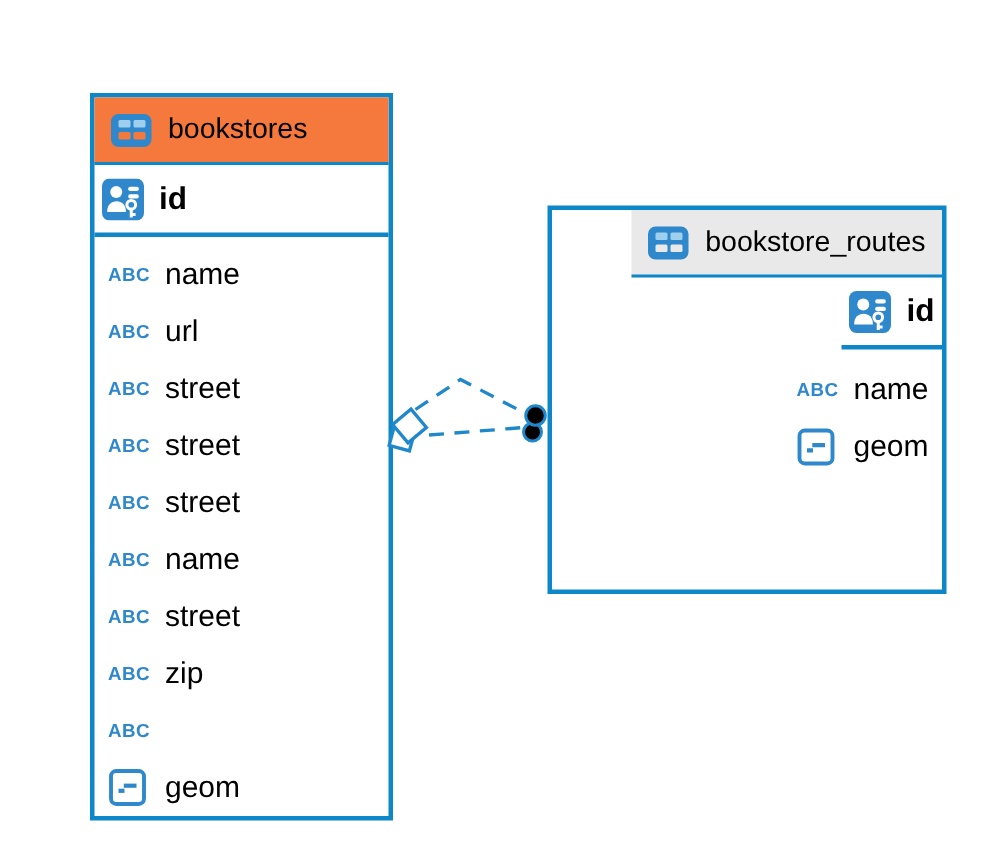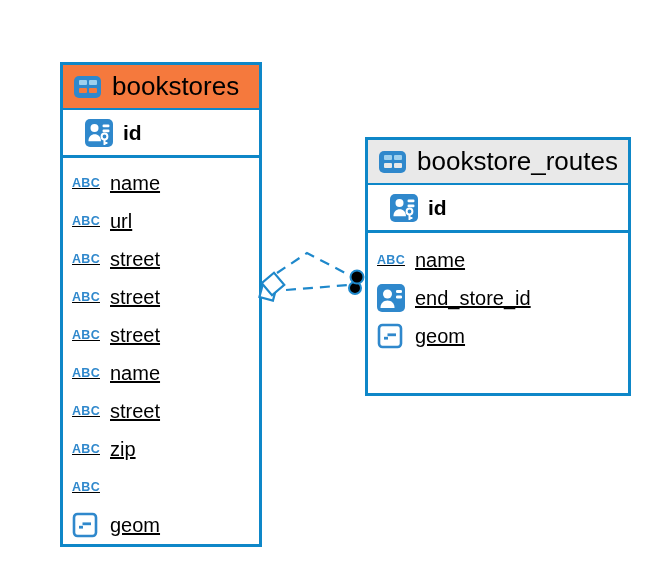--- a/index.html
+++ b/index.html
@@ -8,36 +8,36 @@
     font-family:"Liberation Sans",sans-serif;color:#000;
   }
   
   .entity{
     position:absolute;box-sizing:border-box;background:#fff;
     border:3px solid #0E87C8;display:flex;flex-direction:column;
   }
   .entity.orange{--hdr:#F5793D;}
   .entity.gray{--hdr:#E9E9E9;}
   #entity-bookstores{left:60px;top:62px;width:202px;height:485px;}
-  #entity-bookstore-routes{left:365px;top:137px;width:266px;height:259px;}
+  #entity-bookstore-routes{left:365px;top:137px;width:266px;height:259px;align-items:flex-end;}
   .entity-header{
     height:43px;flex:0 0 auto;display:flex;align-items:center;gap:11px;
     padding:0 11px;background:var(--hdr);border-bottom:2px solid #0E87C8;
-    font-size:26px;white-space:nowrap;
+    font-size:19px;white-space:nowrap;
   }
   .pk-row{
     height:45px;flex:0 0 auto;display:flex;align-items:center;gap:8px;
-    padding:0 22px;border-bottom:3px solid #0E87C8;font-weight:bold;font-size:21px;
+    padding:0 5px;border-bottom:3px solid #0E87C8;font-weight:bold;font-size:21px;
   }
   .fields{display:flex;flex-direction:column;}
   #entity-bookstores .fields{padding-top:6px;}
   #entity-bookstore-routes .fields{padding-top:8px;}
   .field-row{
     height:38px;flex:0 0 auto;display:flex;align-items:center;gap:8px;
-    padding:0 9px;font-size:20px;white-space:nowrap;text-decoration:underline;
+    padding:0 9px;font-size:20px;white-space:nowrap;
   }
   .icon-slot{width:30px;flex:0 0 auto;display:flex;align-items:center;}
   
   .tbl-icon{position:relative;width:27px;height:22px;background:#2F88CC;border-radius:5px;flex:0 0 auto;}
   .tbl-icon i{position:absolute;width:8px;height:5px;border-radius:1px;}
   .tbl-icon .tl{left:5px;top:4px;background:#9ED0EE;}
   .tbl-icon .tr{left:15px;top:4px;background:#9ED0EE;}
   .tbl-icon .bl{left:5px;top:12px;background:var(--hdr);}
   .tbl-icon .br{left:15px;top:12px;background:var(--hdr);}
   
@@ -173,32 +173,20 @@
     </div>
     <div class="fields">
       <div class="field-row">
         <span class="icon-slot">
             <span class="abc">ABC</span>
           </span>
         <span>name</span>
       </div>
       <div class="field-row">
         <span class="icon-slot">
-          <svg width="28" height="28" viewBox="0 0 28 28">
-            <rect width="28" height="28" rx="5" fill="#2F88CC"></rect>
-            <circle cx="10.5" cy="10" r="4.5" fill="#fff"></circle>
-            <path d="M3.5 23.5 c0-4.2 3.1-7 7-7 c3.9 0 7 2.8 7 7 v0.5 h-14 z" fill="#fff"></path>
-            <rect x="19" y="6" width="6" height="3" rx="1.3" fill="#fff"></rect>
-            <rect x="19" y="11.5" width="6" height="3" rx="1.3" fill="#fff"></rect>
-          </svg>
-        </span>
-        <span>end_store_id</span>
-      </div>
-      <div class="field-row">
-        <span class="icon-slot">
           <svg width="26" height="26" viewBox="0 0 26 26">
             <rect x="2" y="2" width="22" height="22" rx="3.5" fill="none" stroke="#2F88CC" stroke-width="2.6"></rect>
             <path d="M10.5 11.8 H19" stroke="#2F88CC" stroke-width="2.8" fill="none"></path>
             <path d="M7 15.2 H11" stroke="#2F88CC" stroke-width="2.8" fill="none"></path>
           </svg>
         </span>
         <span>geom</span>
       </div>
     </div>
   </div>

